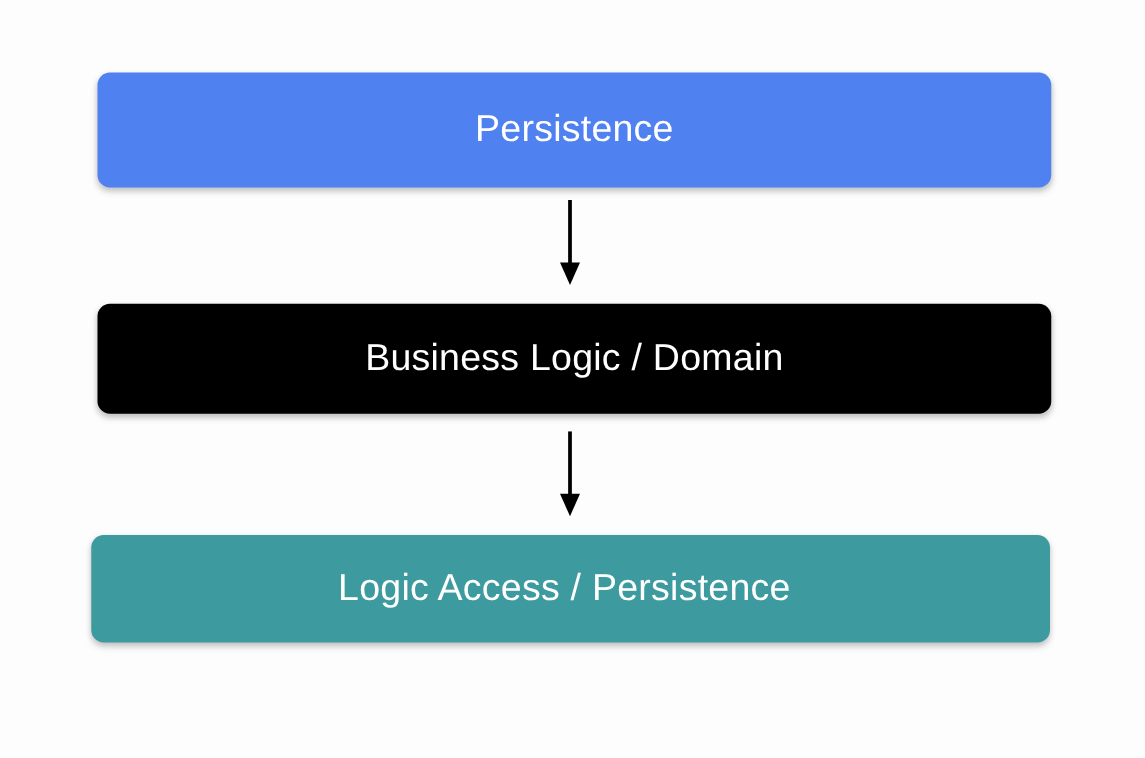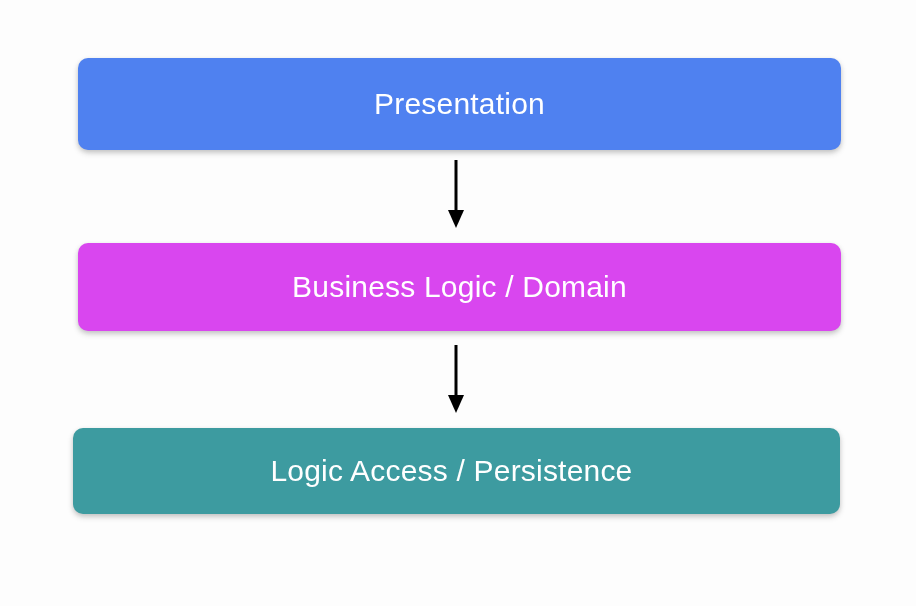--- a/index.html
+++ b/index.html
@@ -75,31 +75,31 @@
   .connector svg {
     display: block;
   }
 </style>
 </head>
 <body style="background: rgb(253, 253, 253);">
 
 <div id="diagram">
 
   <div class="layer-box" id="box-presentation" style="background-color: rgb(79, 129, 240);">
-    <span class="layer-label" style="color: rgb(255, 255, 255);">Presentation</span>
+    <span class="layer-label" style="color: rgb(255, 255, 255);">Persistence</span>
   </div>
 
   <div class="connector" id="connector-1">
     <svg width="44" height="68" viewBox="0 0 44 68" xmlns="http://www.w3.org/2000/svg">
       <line x1="22" y1="0" x2="22" y2="52" stroke="#000000" stroke-width="3"></line>
       <polygon points="14,50 30,50 22,68" fill="#000000"></polygon>
     </svg>
   </div>
 
-  <div class="layer-box" id="box-business-logic" style="background-color: #d946ef; text-align: center;">
+  <div class="layer-box" id="box-business-logic" style="background-color: #000000; text-align: center;">
     <span class="layer-label" style="color: rgb(255, 255, 255);">Business Logic / Domain</span>
   </div>
 
   <div class="connector" id="connector-2">
     <svg width="44" height="68" viewBox="0 0 44 68" xmlns="http://www.w3.org/2000/svg">
       <line x1="22" y1="0" x2="22" y2="52" stroke="#000000" stroke-width="3"></line>
       <polygon points="14,50 30,50 22,68" fill="#000000"></polygon>
     </svg>
   </div>
 

